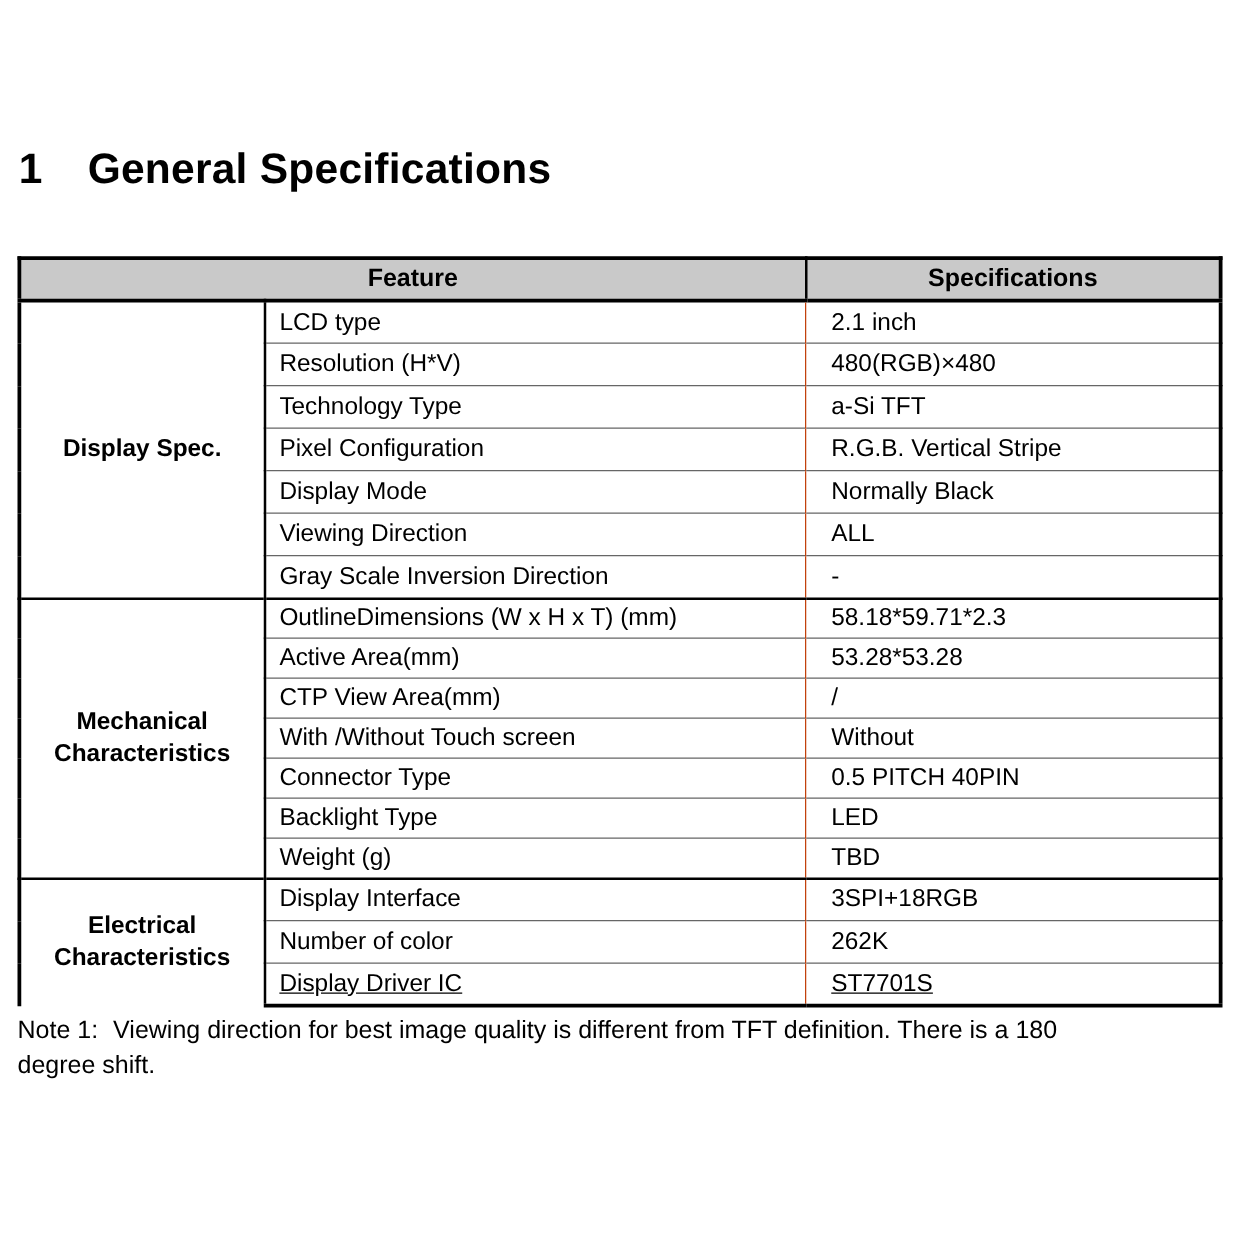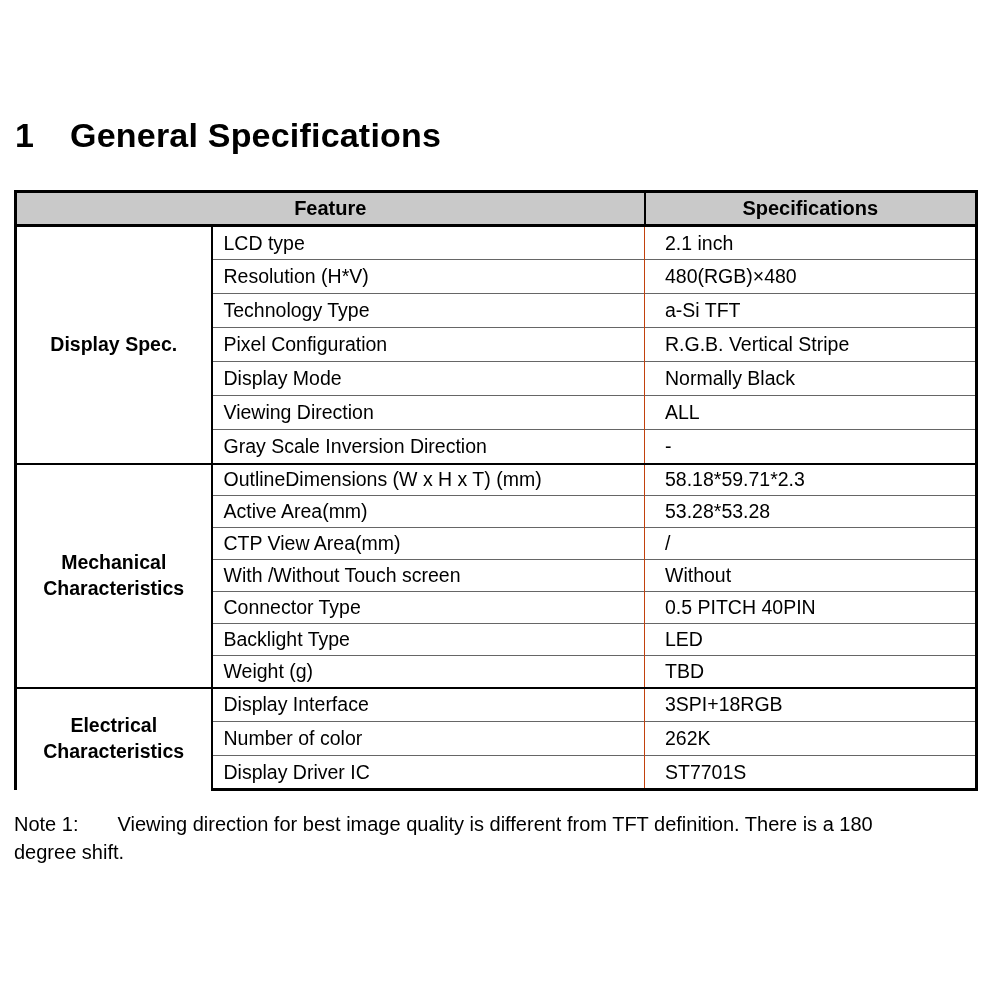--- a/index.html
+++ b/index.html
@@ -14,21 +14,21 @@
   
   .title {
     position:absolute; left:15px; top:116px;
     font-size:34px; font-weight:bold; letter-spacing:0.2px;
     white-space:nowrap;
   }
   .title .num { display:inline-block; margin-right:36px; }
 
   
   table.spec {
-    position:absolute; left:14px; top:190px;
+    position:absolute; left:14px; top:205px;
     width:961px; border-collapse:collapse; table-layout:fixed;
     border:3px solid #000; border-bottom:none;
   }
   table.spec th {
     background:#c9c9c9;
     font-weight:bold; font-size:20px;
     height:34px; text-align:center;
     border-bottom:3px solid #000;
   }
   th.feature-h { border-right:2px solid #000; }
@@ -41,28 +41,28 @@
     padding:0 6px;
   }
   td.feature { padding-left:11px; border-right:1px solid #c2410c; }
   td.spec-val { padding-left:20px; }
 
   tr.mid td.feature, tr.mid td.spec-val { border-top:1px solid #666; }
   tr.sec-start td { border-top:2px solid #000; }
   tr.s1 td { height:34px; }
   tr.s2 td { height:32px;margin-top:48px; }
   tr.s3 td { height:34px; }
-  tr.last td.feature, tr.last td.spec-val { border-bottom:3px solid #000; }
+  tr.last td.feature, tr.last td.spec-val { border-bottom:3px solid #000;text-decoration:underline; }
 
   
   .note {
     position:absolute; left:14px; top:810px; width:980px;
     font-size:20px; line-height:28px;
   }
-  .note .label { margin-right:39px; }
+  .note .label { margin-right:12px; }
 </style>
 </head>
 <body>
 
 <div class="page">
 
   <div class="title">
     <span class="num">1</span><span>General Specifications</span>
   </div>
 

